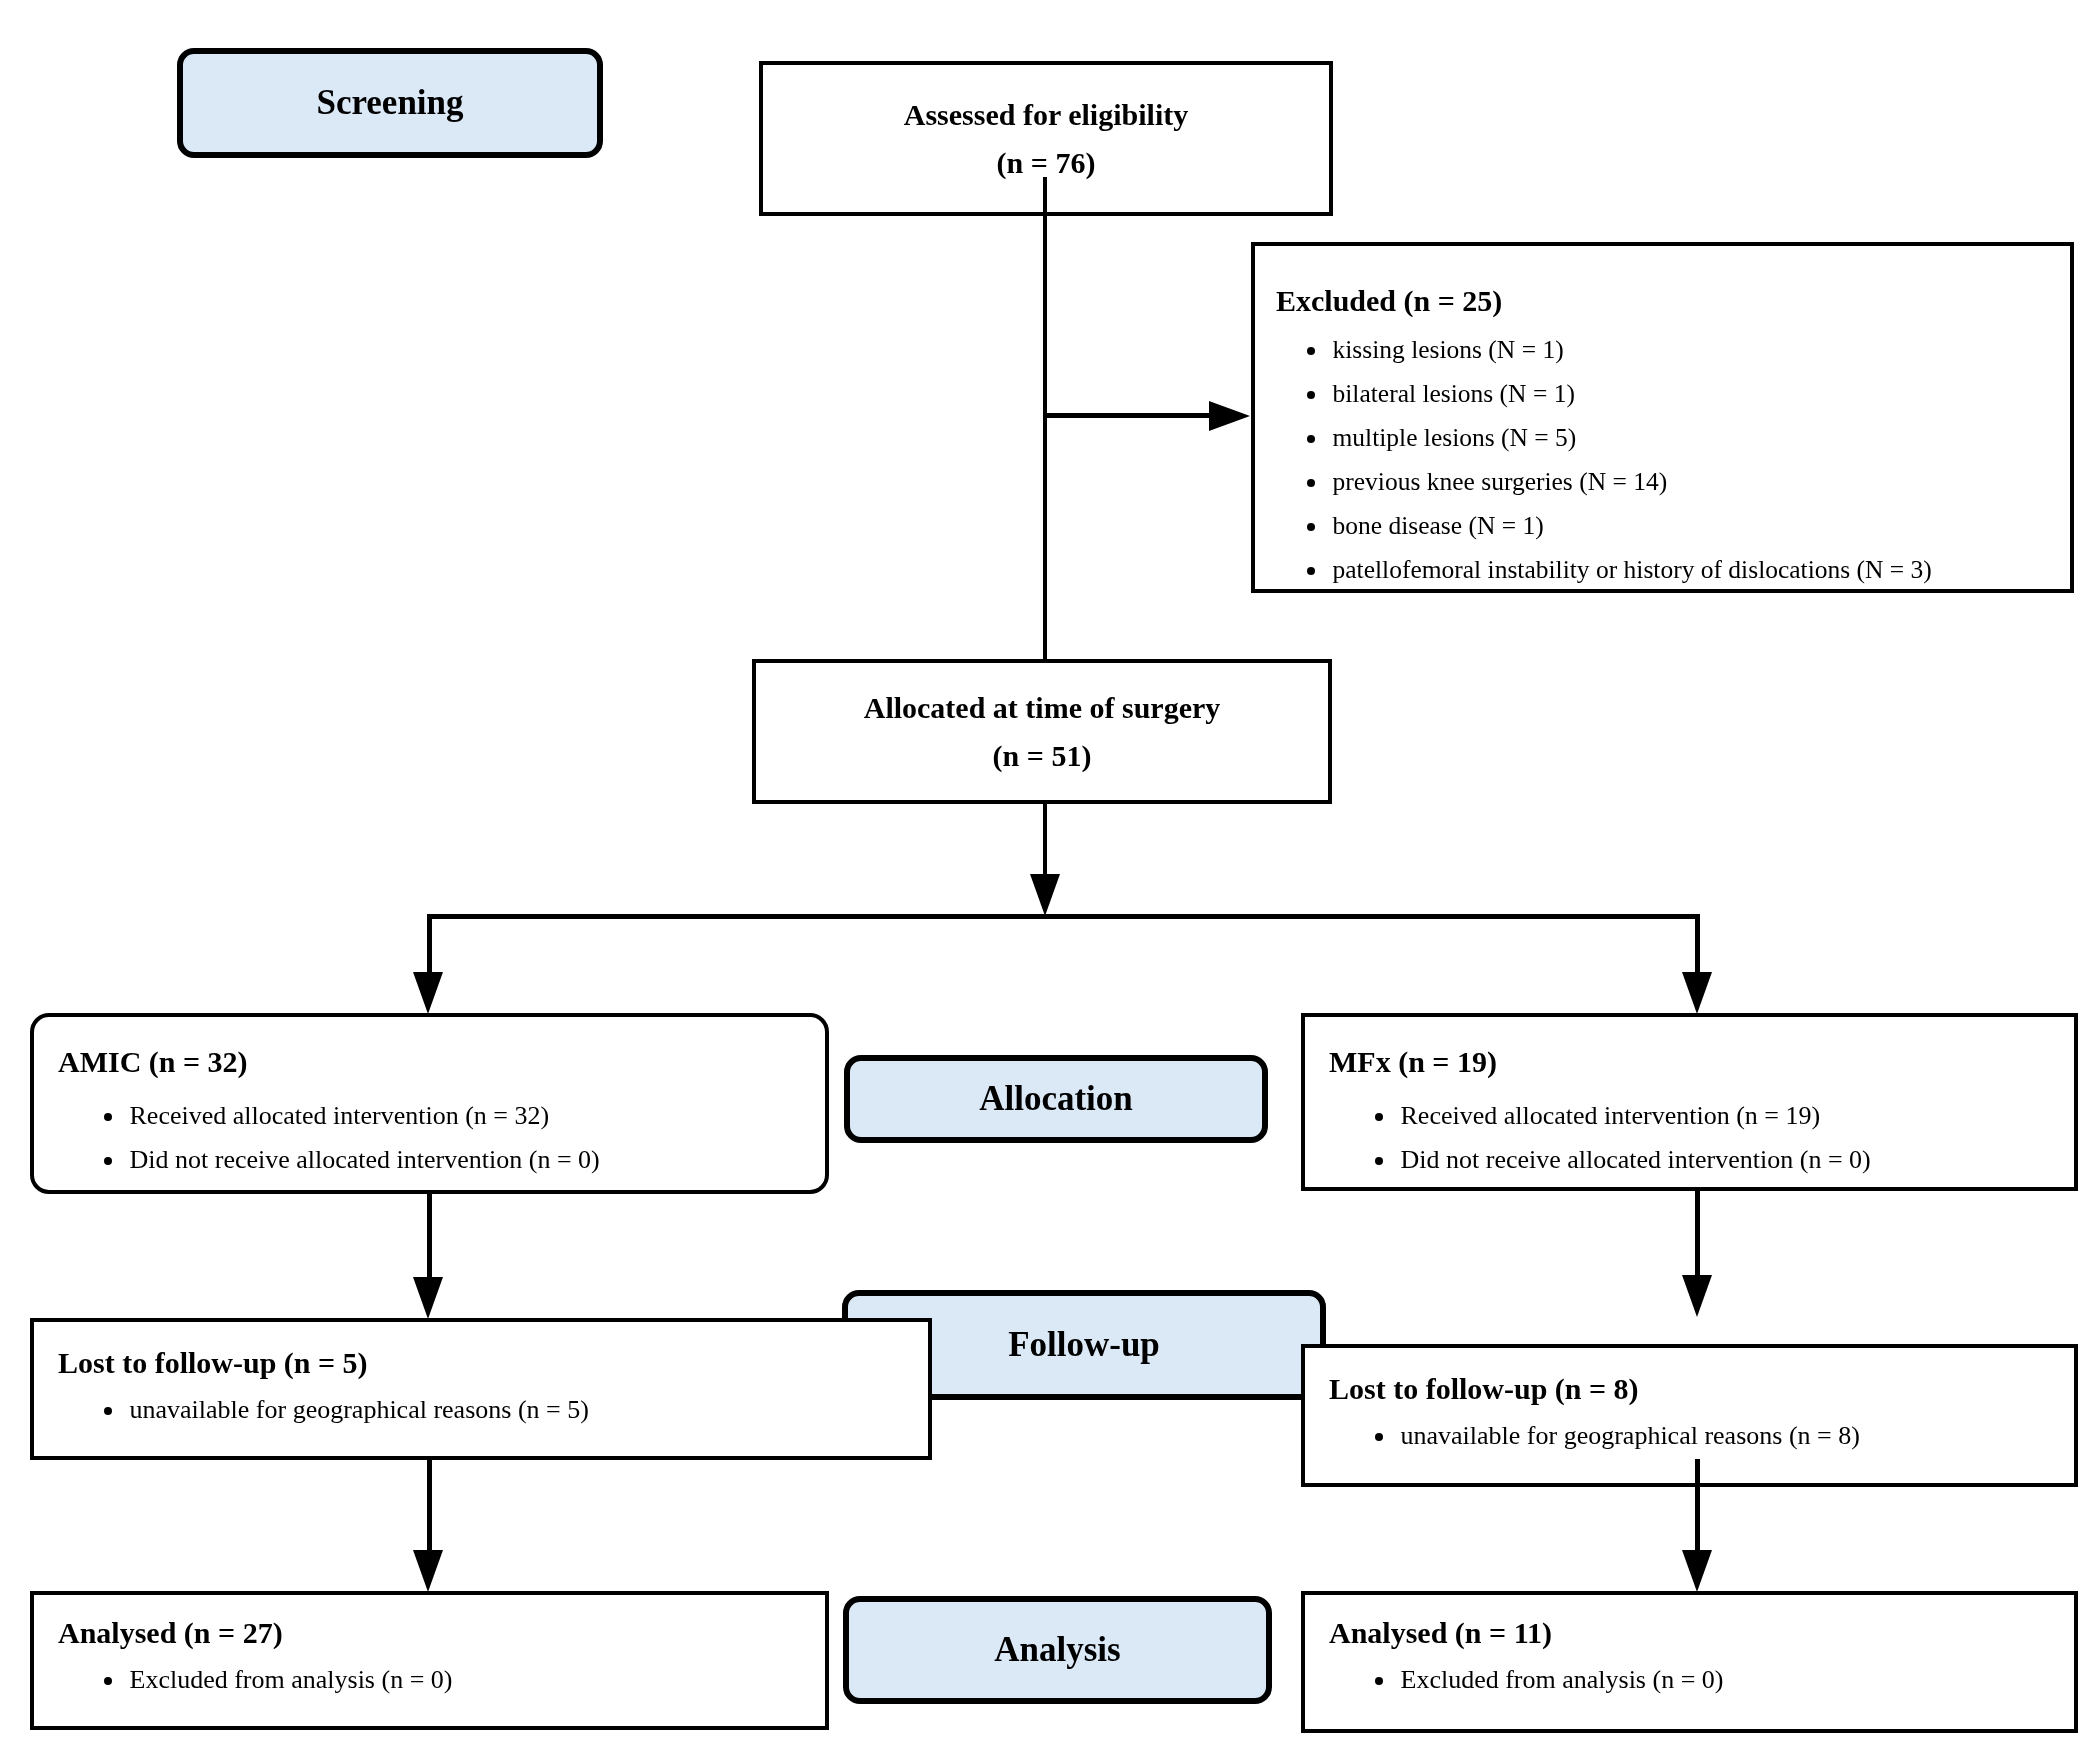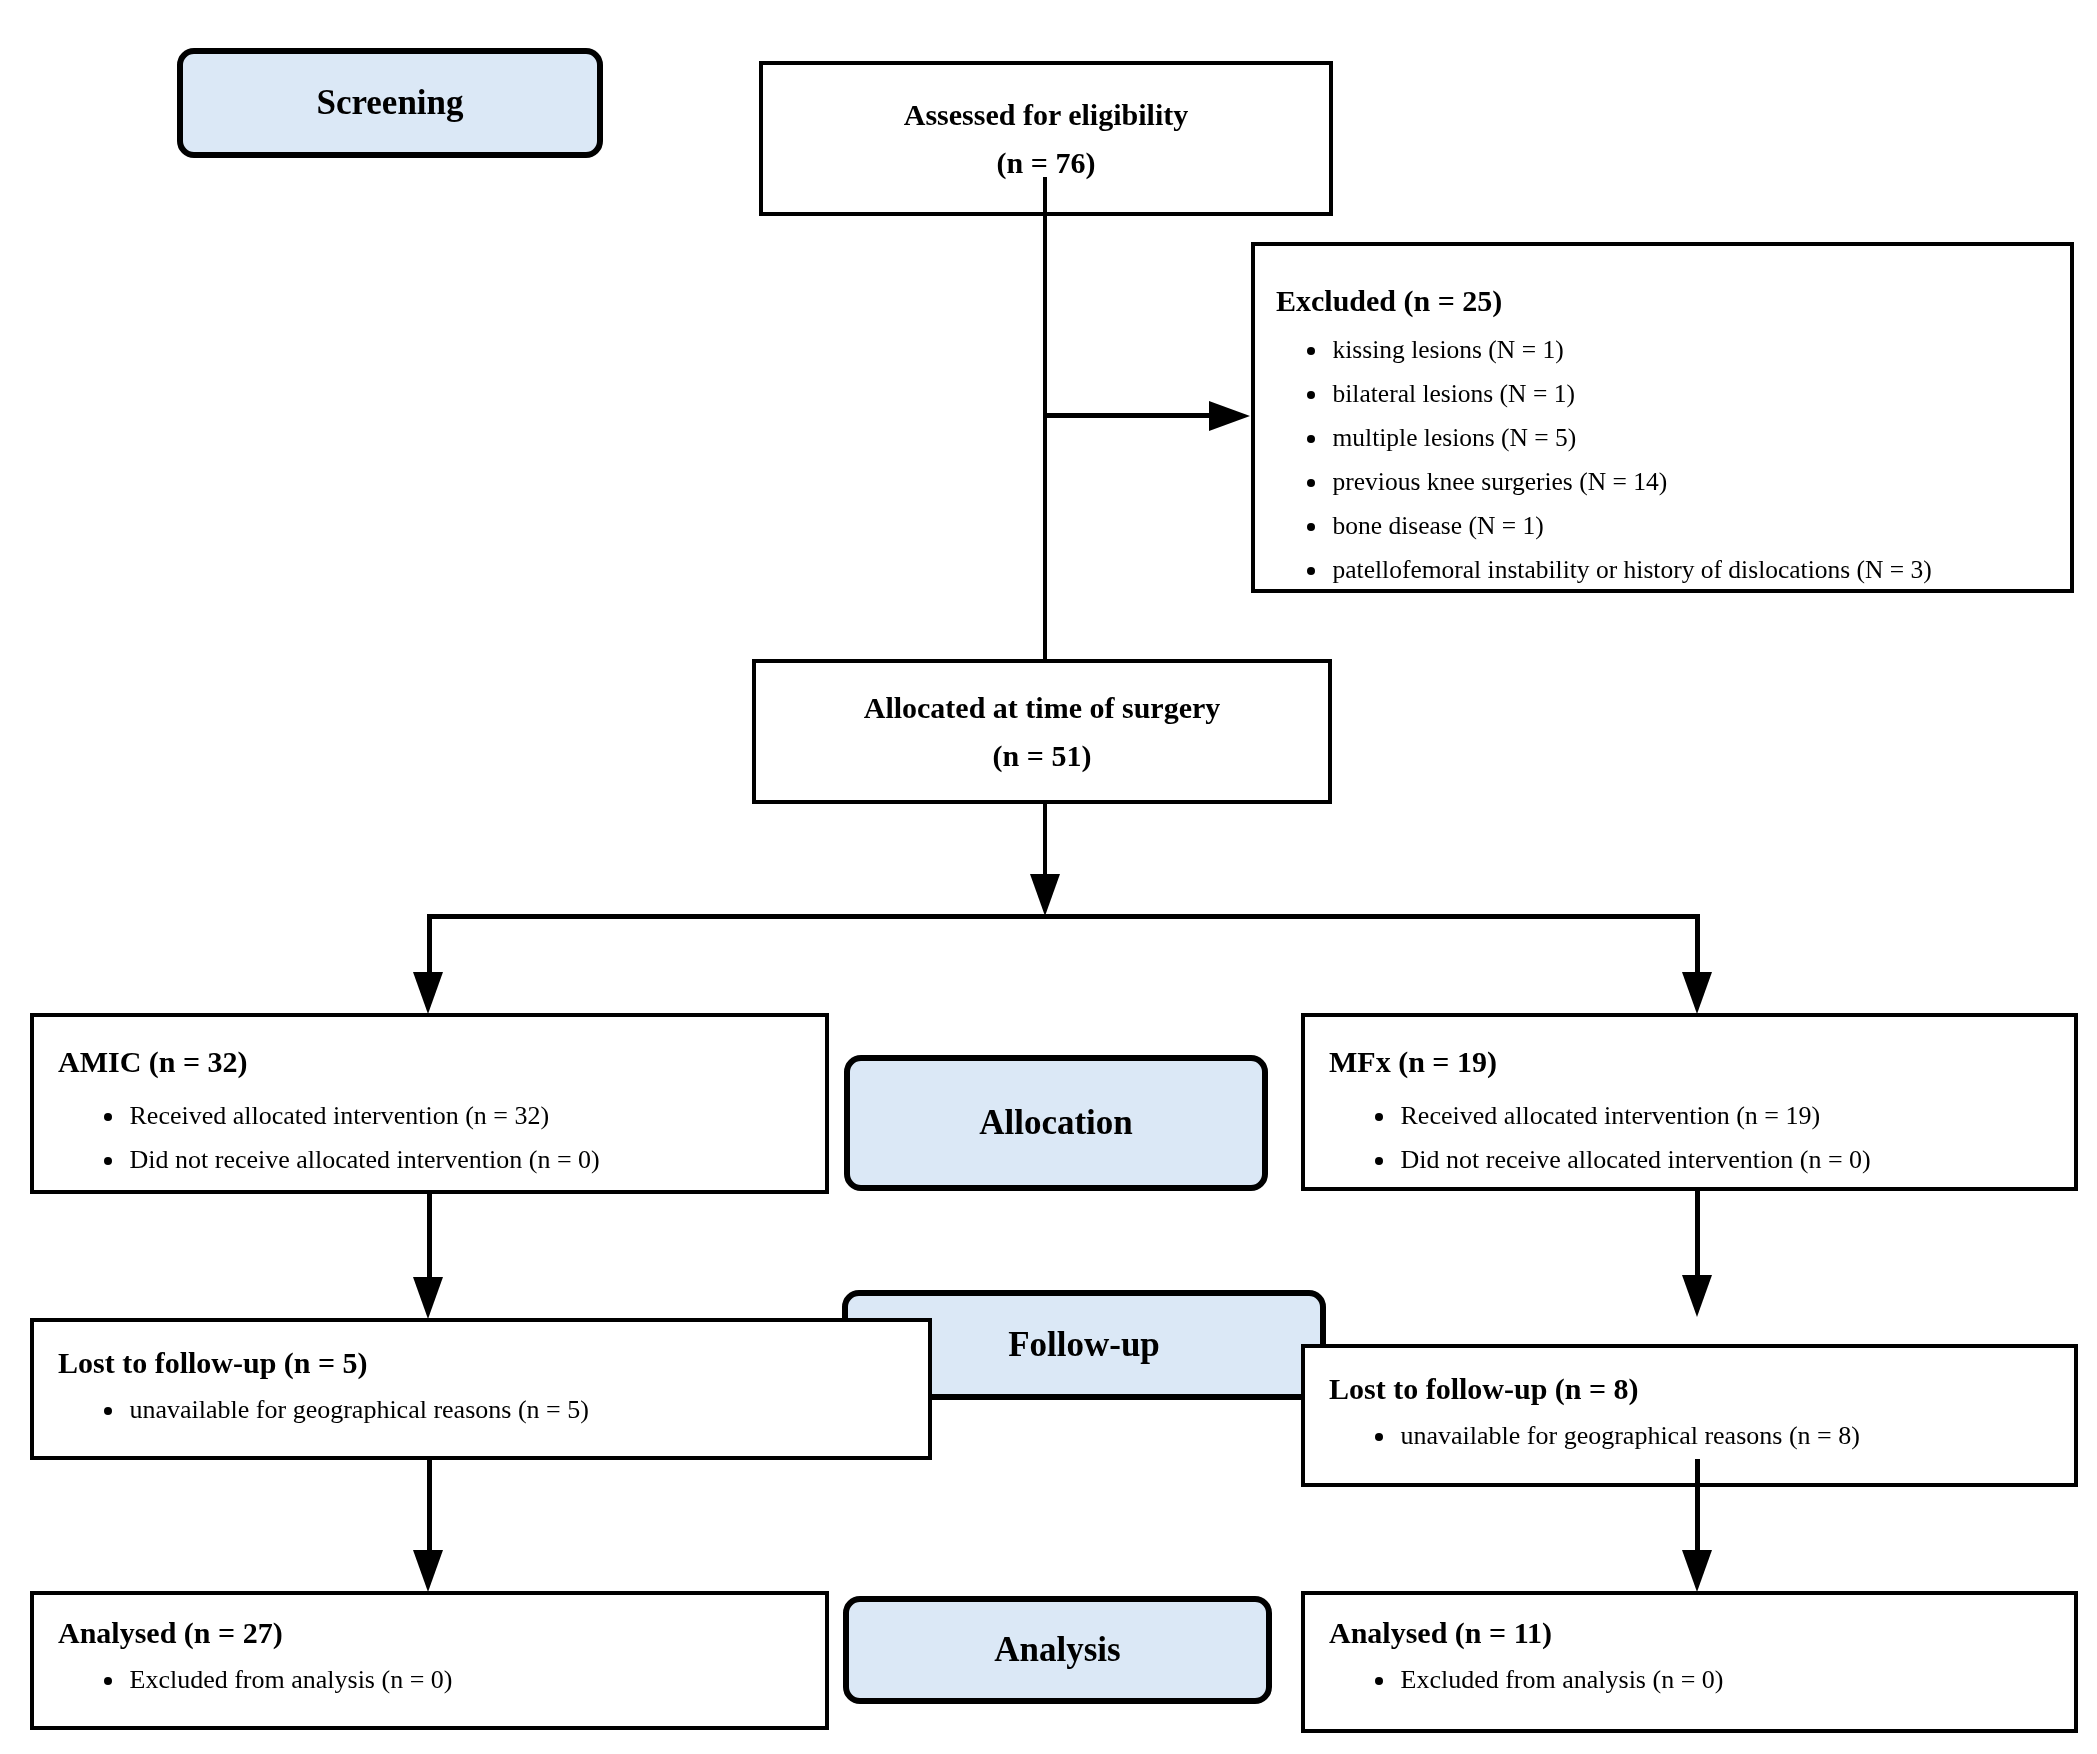--- a/index.html
+++ b/index.html
@@ -62,22 +62,22 @@
   }
 
   
   #stage-screening { left: 177px;  top: 48px;   width: 426px;  height: 110px; }
   #box-assessed    { left: 759px; top: 21.4px;   width: 574px;  height: 155px; margin-top: 40px; }
   #box-excluded    { left: 1251px; top: 242px;  width: 823px; height: 351px;
                      padding: 38px 35px 0 21px; }
   #box-excluded ul { padding-left: 53px; font-size: 25.5px; line-height: 1.72; margin-top: 10.4px; }
   #box-allocated   { left: 752px; top: 659px; width: 580px; height: 145px; }
 
-  #box-amic        { left: 30px;   top: 1013px; width: 799px; height: 181px; padding: 28px 11.6px 0 24px; }
-  #stage-allocation{ left: 844px; top: 1055px; width: 424px;  height: 136px; }
+  #box-amic        { left: 30px;   top: 1013px; width: 799px; height: 181px; padding: 28px 11.6px 0 24px; border-radius: 19px; }
+  #stage-allocation{ left: 844px; top: 1055px; width: 424px;  height: 88px; }
   #box-mfx         { left: 1301px; top: 1013px; width: 777px; height: 178px; padding: 28px 11.6px 0 24px; }
 
   #box-fl-left     { left: 30px;   top: 1318px; width: 902px; height: 142px; padding: 24px 11.6px 0 24px; }
   #stage-followup  { left: 842px; top: 1290px; width: 484px;  height: 110px; }
   #box-fl-right    { left: 1301px; top: 1316px; width: 777px; height: 143px; padding: 24px 11.6px 0 24px; margin-top: 28px; }
 
   #box-an-left     { left: 30px;   top: 1591px; width: 799px; height: 139px; padding: 21px 11.6px 0 24px; }
   #stage-analysis  { left: 843px; top: 1596px; width: 429px;  height: 108px; }
   #box-an-right    { left: 1301px; top: 1591px; width: 777px; height: 142px; padding: 21px 11.6px 0 24px; }
 

